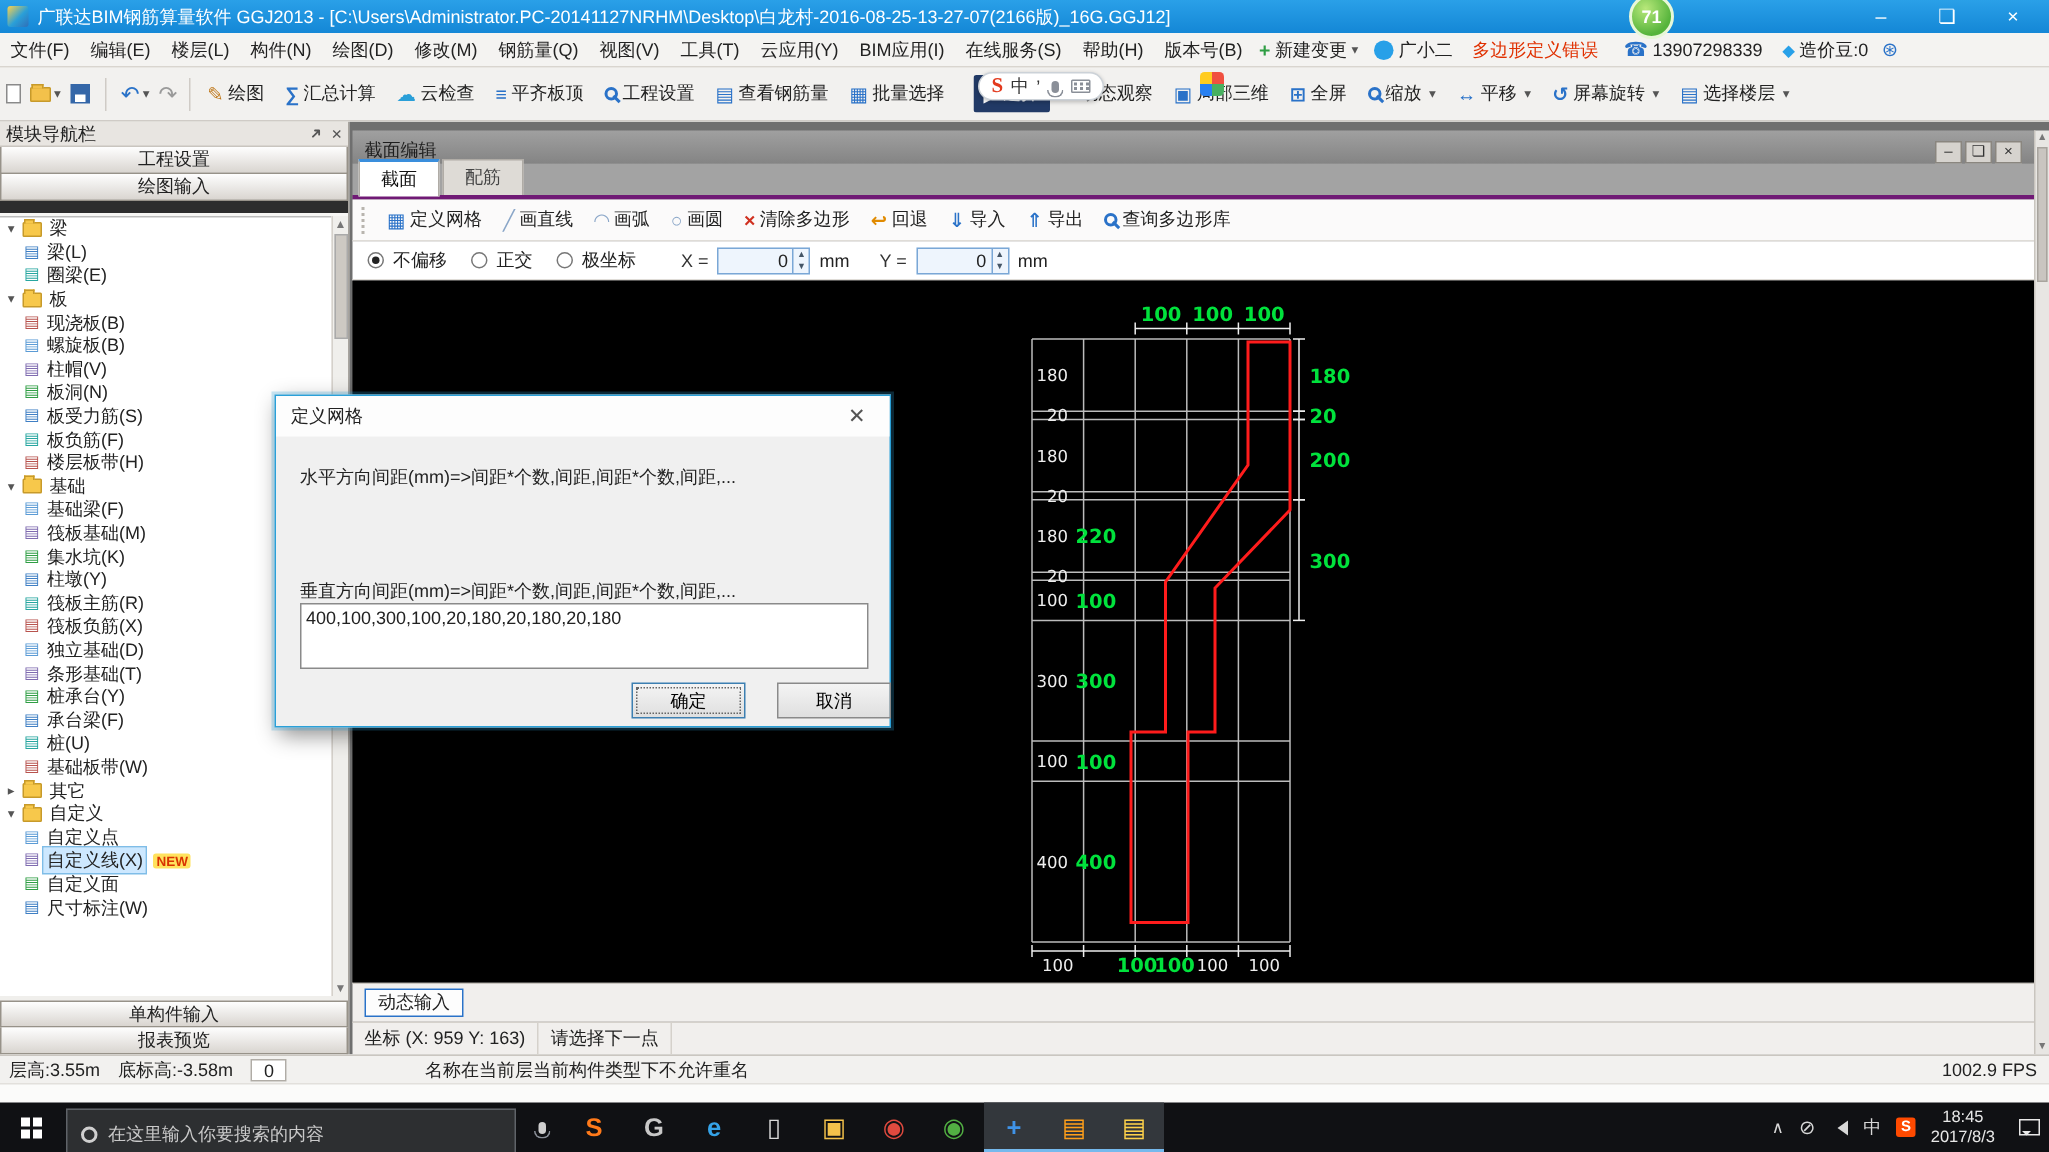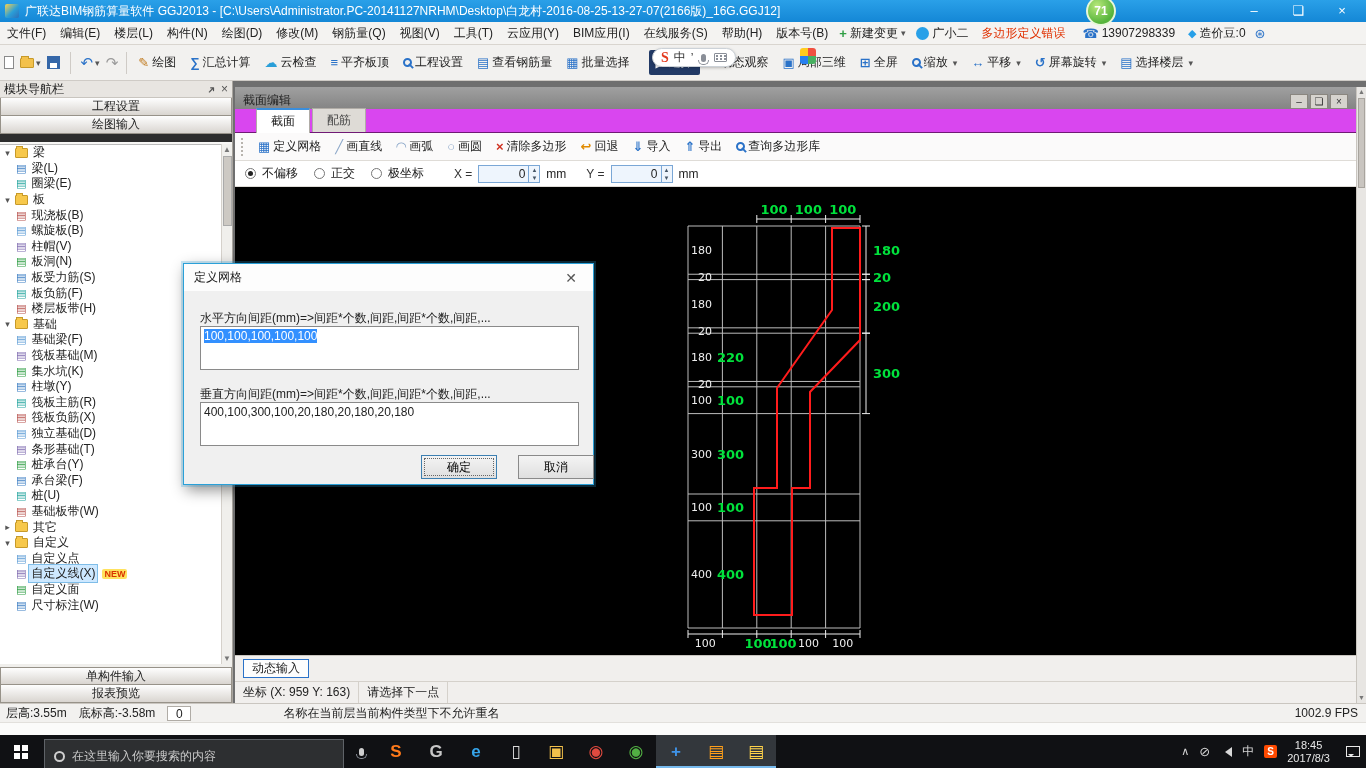--- a/index.html
+++ b/index.html
@@ -82,21 +82,21 @@
 .tree-scroll .arr{display:block;text-align:center;font-size:8px;color:#777;line-height:11px}
 .tree-thumb{position:absolute;left:1px;top:12px;width:9px;height:70px;background:#cdc9c3;border:1px solid #aaa}
 .side-bottom{position:absolute;left:0;right:0;bottom:0}
 
 
 .workspace{position:absolute;left:233px;top:81px;width:1133px;height:622px;background:#6f6f6f}
 .docwin{position:absolute;left:2px;top:6px;right:10px;bottom:0;display:flex;flex-direction:column}
 .doc-titlebar{height:22px;background:linear-gradient(#a0a0a0,#848484);color:#1d1d1d;display:flex;align-items:flex-end;padding:0 8px;font-size:12px}
 .doc-controls{margin-left:auto;display:flex;gap:2px}
 .doc-wbtn{width:18px;height:15px;background:#d6d3ce;border:1px solid #8a867f;font-size:10px;line-height:13px;text-align:center;color:#333}
-.doc-tabs{height:24px;background:#d946ef;border-bottom:1px solid #701a75;display:flex;align-items:flex-end;padding-left:21px}
+.doc-tabs{height:24px;background:#a3a3a3;border-bottom:3px solid #701a75;display:flex;align-items:flex-end;padding-left:4px}
 .tab{padding:3px 14px;font-size:12px;border:1px solid #b0aca6;border-bottom:none;margin-right:2px;background:#dedbd6;color:#444}
 .tab.active{background:#fff;color:#111;position:relative;top:1px;border-top:2px solid #3a8edc}
 .doc-toolbar{height:28px;background:#fbfafa;border-bottom:1px solid #dfdcd7;display:flex;align-items:center;padding:0 4px}
 .grip{width:4px;height:18px;border-left:2px dotted #b8b4ae;margin:0 6px 0 2px}
 .doc-tools{display:flex;align-items:center}
 .dt-btn{display:flex;align-items:center;gap:3px;padding:3px 7px;background:none;border:none;font-size:12px;color:#222;white-space:nowrap;font-family:inherit}
 .offset-row{height:26px;background:#fff;border-bottom:1px solid #dfdcd7;display:flex;align-items:center;gap:6px;padding:0 10px}
 .radio{width:11px;height:11px;border:1px solid #777;border-radius:50%;background:#fff;display:inline-block;position:relative;flex:0 0 auto}
 .radio.on::after{content:'';position:absolute;left:2px;top:2px;width:5px;height:5px;background:#222;border-radius:50%}
 .radio-lab{margin-right:10px}
@@ -681,23 +681,20 @@
       <span class="action-c"></span>
     </div>
   </div>
 
   <div class="dialog">
     <div class="dlg-title">
       <span>定义网格</span>
       <span class="dlg-x">✕</span>
     </div>
     <div class="dlg-lab" style="top:46px">水平方向间距(mm)=&gt;间距*个数,间距,间距*个数,间距,...</div>
-    <div class="dlg-input" style="top:62px">
-      <span class="seltext">100,100,100,100,100</span>
-    </div>
     <div class="dlg-lab" style="top:122px">垂直方向间距(mm)=&gt;间距*个数,间距,间距*个数,间距,...</div>
     <div class="dlg-input" style="top:138px">
       <span>400,100,300,100,20,180,20,180,20,180</span>
     </div>
     <button class="dlg-btn default" style="left:237px;top:191px">确定</button>
     <button class="dlg-btn" style="left:334px;top:191px">取消</button>
   </div>
 
 </div>
 

